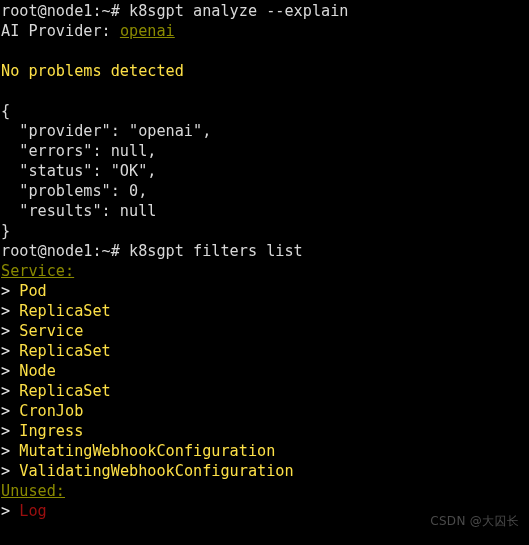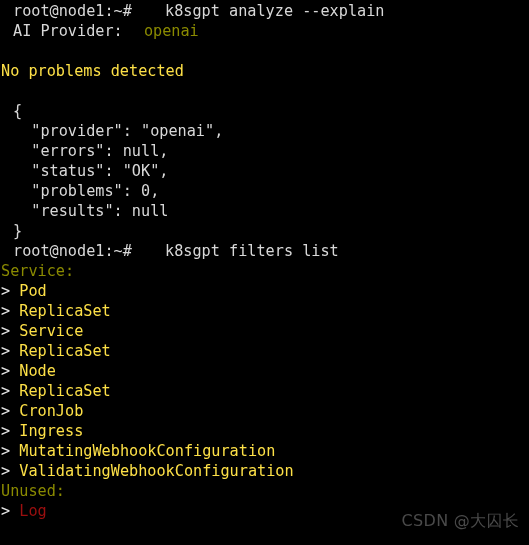--- a/index.html
+++ b/index.html
@@ -30,33 +30,33 @@
     white-space: pre;
     height: 20px;
     margin: 0;
     padding: 0;
   }
   .blank {
     white-space: pre;
     height: 20px;
   }
   
-  .c-default { color: #d8d8d8; margin-left: 12px; }
+  .c-default { color: #d8d8d8; }
   .c-green   { color: #fde047; }
-  .c-yellow  { color: #8a8a00; }
+  .c-yellow  { color: #8a8a00; text-decoration: underline; }
   .c-red     { color: #9c0f0f; }
   .c-marker  { color: #e8e8e8; }
 
   .watermark {
     position: absolute;
     right: 10px;
     bottom: 14px;
     color: #4a4a4a;
     font-family: "DejaVu Sans", "Liberation Sans", sans-serif;
-    font-size: 16px;
+    font-size: 12px;
     letter-spacing: 0.3px;
     white-space: nowrap;
   }
 </style>
 </head>
 <body>
 
 <div id="terminal">
 
   <div class="line"><span class="c-default">root@node1:~#</span><span class="c-default"> </span><span class="c-default">k8sgpt analyze --explain</span></div>

